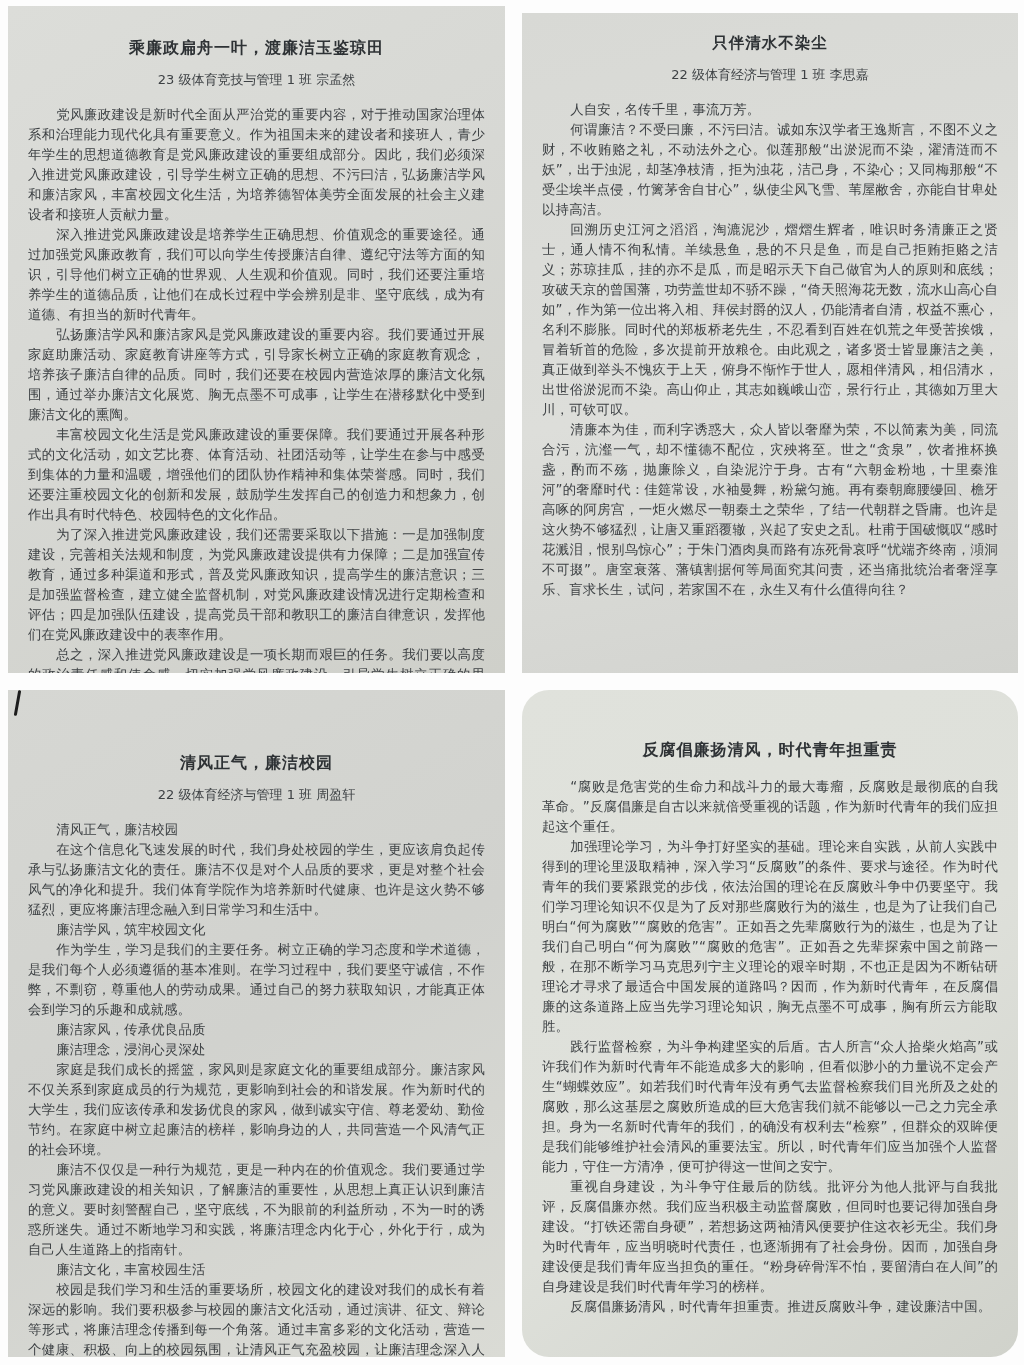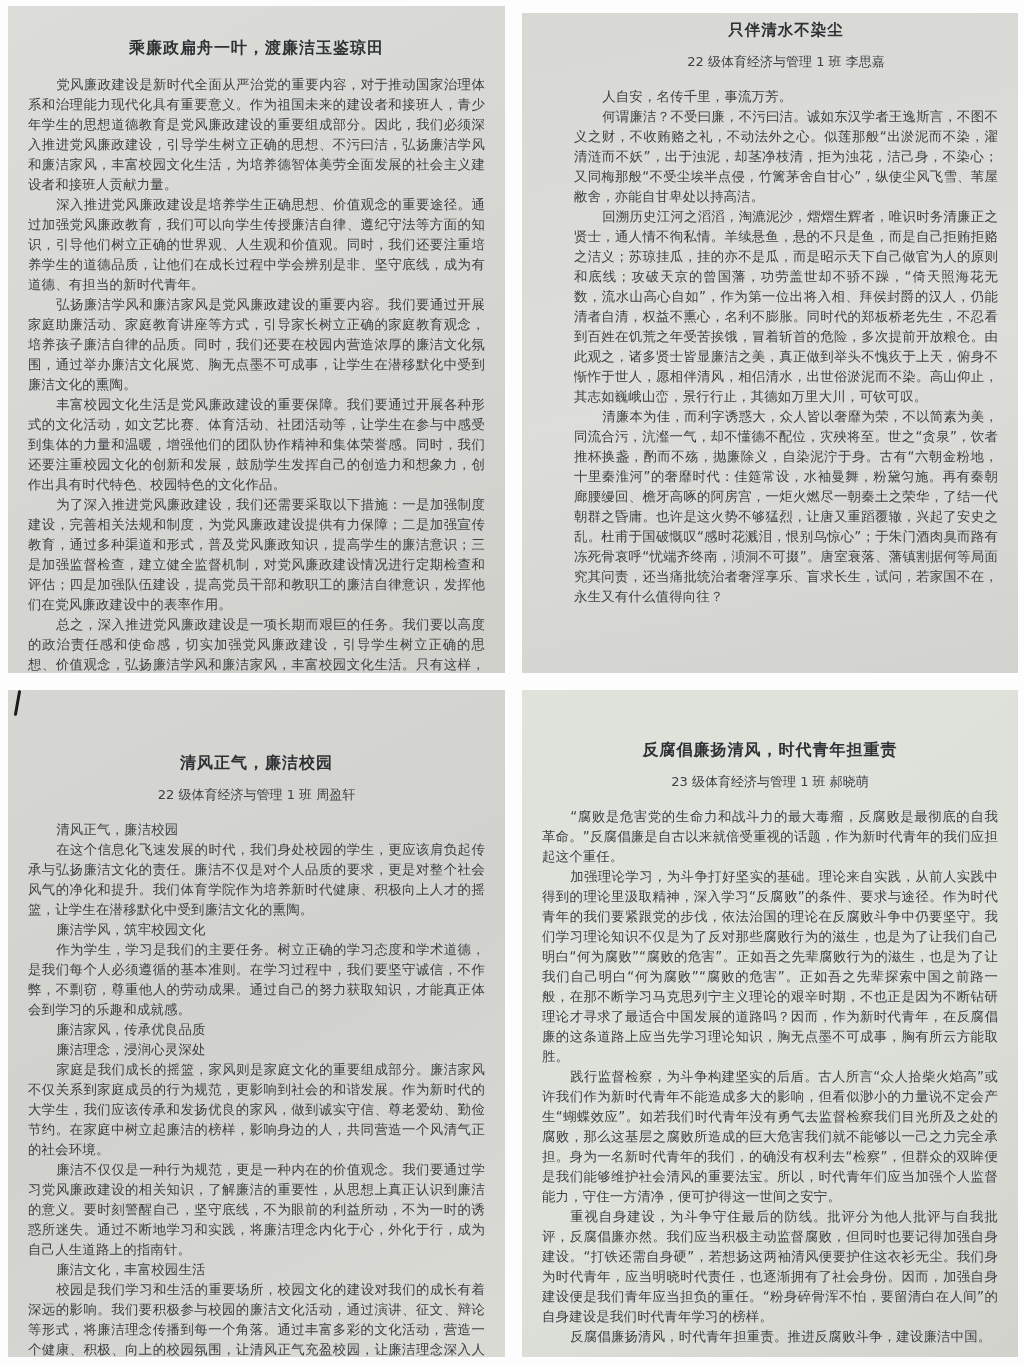--- a/index.html
+++ b/index.html
@@ -9,42 +9,43 @@
   }
   .canvas{position:absolute;inset:0;background:#fdfdfd;}
   .photo{position:absolute;overflow:hidden;}
   .photo.p-tl{left:8px;top:6px;width:497px;height:667px;
     background:linear-gradient(148deg,#dcddd9 0%,#d7d8d4 45%,#cfd0ca 100%);}
   .photo.p-tr{left:522px;top:13px;width:496px;height:660px;
     background:linear-gradient(168deg,#d8d9d5 0%,#dddeda 55%,#d2d3cf 100%);}
   .photo.p-bl{left:8px;top:690px;width:497px;height:667px;
     background:linear-gradient(152deg,#d6d7d3 0%,#d1d2ce 50%,#dadbd5 100%);}
   .photo.p-br{left:522px;top:690px;width:496px;height:667px;
-    background:linear-gradient(142deg,#e0e2dc 0%,#dee0da 55%,#d0d2cb 100%);}
+    background:linear-gradient(142deg,#e0e2dc 0%,#dee0da 55%,#d0d2cb 100%);border-radius:27px;}
   .page{padding:0 20px;color:#3d4144;}
   .p-tl .page{padding-top:32px;}
-  .p-tr .page{padding-top:7px;margin-left:32px;}
+  .p-tr .page{padding-top:20px;}
   .p-bl .page{padding-top:63px;}
   .p-br .page{padding-top:50px;}
   .title{text-align:center;font-weight:700;font-size:16px;color:#2e3235;letter-spacing:1px;margin:0;}
   .p-tr .title{font-size:15.5px;}
   .byline{text-align:center;font-size:13px;color:#3d4144;margin:12px 0 0 0;}
   .body{margin-top:16px;}
   .para{margin:0;text-indent:2.1em;text-align:justify;font-size:13.4px;line-height:20px;letter-spacing:0.2px;}
   .pen-mark{position:absolute;left:8px;top:0px;width:3px;height:26px;background:#1c1c1c;
     transform:rotate(10deg);border-radius:2px;}
 </style>
 </head>
 <body>
 
 <div class="canvas">
 
   <div class="photo p-tl">
     <div class="page">
       <h1 class="title">乘廉政扁舟一叶，渡廉洁玉鉴琼田</h1>
+      <p class="byline">23 级体育竞技与管理 1 班  宗孟然</p>
       <div class="body">
 
       <p class="para">党风廉政建设是新时代全面从严治党的重要内容，对于推动国家治理体系和治理能力现代化具有重要意义。作为祖国未来的建设者和接班人，青少年学生的思想道德教育是党风廉政建设的重要组成部分。因此，我们必须深入推进党风廉政建设，引导学生树立正确的思想、不污曰洁，弘扬廉洁学风和廉洁家风，丰富校园文化生活，为培养德智体美劳全面发展的社会主义建设者和接班人贡献力量。</p>
           <p class="para">深入推进党风廉政建设是培养学生正确思想、价值观念的重要途径。通过加强党风廉政教育，我们可以向学生传授廉洁自律、遵纪守法等方面的知识，引导他们树立正确的世界观、人生观和价值观。同时，我们还要注重培养学生的道德品质，让他们在成长过程中学会辨别是非、坚守底线，成为有道德、有担当的新时代青年。</p>
           <p class="para">弘扬廉洁学风和廉洁家风是党风廉政建设的重要内容。我们要通过开展家庭助廉活动、家庭教育讲座等方式，引导家长树立正确的家庭教育观念，培养孩子廉洁自律的品质。同时，我们还要在校园内营造浓厚的廉洁文化氛围，通过举办廉洁文化展览、胸无点墨不可成事，让学生在潜移默化中受到廉洁文化的熏陶。</p>
           <p class="para">丰富校园文化生活是党风廉政建设的重要保障。我们要通过开展各种形式的文化活动，如文艺比赛、体育活动、社团活动等，让学生在参与中感受到集体的力量和温暖，增强他们的团队协作精神和集体荣誉感。同时，我们还要注重校园文化的创新和发展，鼓励学生发挥自己的创造力和想象力，创作出具有时代特色、校园特色的文化作品。</p>
           <p class="para">为了深入推进党风廉政建设，我们还需要采取以下措施：一是加强制度建设，完善相关法规和制度，为党风廉政建设提供有力保障；二是加强宣传教育，通过多种渠道和形式，普及党风廉政知识，提高学生的廉洁意识；三是加强监督检查，建立健全监督机制，对党风廉政建设情况进行定期检查和评估；四是加强队伍建设，提高党员干部和教职工的廉洁自律意识，发挥他们在党风廉政建设中的表率作用。</p>
           <p class="para">总之，深入推进党风廉政建设是一项长期而艰巨的任务。我们要以高度的政治责任感和使命感，切实加强党风廉政建设，引导学生树立正确的思想、价值观念，弘扬廉洁学风和廉洁家风，丰富校园文化生活。只有这样，我们才能培养出更多优秀的青年人才，为实现中华民族伟大复兴的中国梦贡献力量。同时，我们也应该认识到，党风廉政建设是一个系统工程，需要全社会的共同努力和参与。只有形成全社会共同参与、共同监督的良好局面，才能取得更加显著的成效。</p>
         </div>
     </div>
@@ -65,37 +66,36 @@
   </div>
 
   <div class="photo p-bl">
     <div class="pen-mark"></div>
     <div class="page">
       <h1 class="title">清风正气，廉洁校园</h1>
       <p class="byline">22 级体育经济与管理 1 班  周盈轩</p>
       <div class="body">
 
       <p class="para">清风正气，廉洁校园</p>
-          <p class="para">在这个信息化飞速发展的时代，我们身处校园的学生，更应该肩负起传承与弘扬廉洁文化的责任。廉洁不仅是对个人品质的要求，更是对整个社会风气的净化和提升。我们体育学院作为培养新时代健康、积极向上人才的摇篮，让学生在潜移默化中受到廉洁文化的熏陶。</p>
+          <p class="para">在这个信息化飞速发展的时代，我们身处校园的学生，更应该肩负起传承与弘扬廉洁文化的责任。廉洁不仅是对个人品质的要求，更是对整个社会风气的净化和提升。我们体育学院作为培养新时代健康、也许是这火势不够猛烈，更应将廉洁理念融入到日常学习和生活中。</p>
           <p class="para">廉洁学风，筑牢校园文化</p>
           <p class="para">作为学生，学习是我们的主要任务。树立正确的学习态度和学术道德，是我们每个人必须遵循的基本准则。在学习过程中，我们要坚守诚信，不作弊，不剽窃，尊重他人的劳动成果。通过自己的努力获取知识，才能真正体会到学习的乐趣和成就感。</p>
           <p class="para">廉洁家风，传承优良品质</p>
           <p class="para">廉洁理念，浸润心灵深处</p>
           <p class="para">家庭是我们成长的摇篮，家风则是家庭文化的重要组成部分。廉洁家风不仅关系到家庭成员的行为规范，更影响到社会的和谐发展。作为新时代的大学生，我们应该传承和发扬优良的家风，做到诚实守信、尊老爱幼、勤俭节约。在家庭中树立起廉洁的榜样，影响身边的人，共同营造一个风清气正的社会环境。</p>
           <p class="para">廉洁不仅仅是一种行为规范，更是一种内在的价值观念。我们要通过学习党风廉政建设的相关知识，了解廉洁的重要性，从思想上真正认识到廉洁的意义。要时刻警醒自己，坚守底线，不为眼前的利益所动，不为一时的诱惑所迷失。通过不断地学习和实践，将廉洁理念内化于心，外化于行，成为自己人生道路上的指南针。</p>
           <p class="para">廉洁文化，丰富校园生活</p>
           <p class="para">校园是我们学习和生活的重要场所，校园文化的建设对我们的成长有着深远的影响。我们要积极参与校园的廉洁文化活动，通过演讲、征文、辩论等形式，将廉洁理念传播到每一个角落。通过丰富多彩的文化活动，营造一个健康、积极、向上的校园氛围，让清风正气充盈校园，让廉洁理念深入人心。</p>
         </div>
     </div>
   </div>
 
   <div class="photo p-br">
     <div class="page">
       <h1 class="title">反腐倡廉扬清风，时代青年担重责</h1>
-      <p class="byline">23 级体育经济与管理 1 班  郝晓萌</p>
       <div class="body">
 
       <p class="para">“腐败是危害党的生命力和战斗力的最大毒瘤，反腐败是最彻底的自我革命。”反腐倡廉是自古以来就倍受重视的话题，作为新时代青年的我们应担起这个重任。</p>
           <p class="para">加强理论学习，为斗争打好坚实的基础。理论来自实践，从前人实践中得到的理论里汲取精神，深入学习“反腐败”的条件、要求与途径。作为时代青年的我们要紧跟党的步伐，依法治国的理论在反腐败斗争中仍要坚守。我们学习理论知识不仅是为了反对那些腐败行为的滋生，也是为了让我们自己明白“何为腐败”“腐败的危害”。正如吾之先辈腐败行为的滋生，也是为了让我们自己明白“何为腐败”“腐败的危害”。正如吾之先辈探索中国之前路一般，在那不断学习马克思列宁主义理论的艰辛时期，不也正是因为不断钻研理论才寻求了最适合中国发展的道路吗？因而，作为新时代青年，在反腐倡廉的这条道路上应当先学习理论知识，胸无点墨不可成事，胸有所云方能取胜。</p>
           <p class="para">践行监督检察，为斗争构建坚实的后盾。古人所言“众人拾柴火焰高”或许我们作为新时代青年不能造成多大的影响，但看似渺小的力量说不定会产生“蝴蝶效应”。如若我们时代青年没有勇气去监督检察我们目光所及之处的腐败，那么这基层之腐败所造成的巨大危害我们就不能够以一己之力完全承担。身为一名新时代青年的我们，的确没有权利去“检察”，但群众的双眸便是我们能够维护社会清风的重要法宝。所以，时代青年们应当加强个人监督能力，守住一方清净，便可护得这一世间之安宁。</p>
           <p class="para">重视自身建设，为斗争守住最后的防线。批评分为他人批评与自我批评，反腐倡廉亦然。我们应当积极主动监督腐败，但同时也要记得加强自身建设。“打铁还需自身硬”，若想扬这两袖清风便要护住这衣衫无尘。我们身为时代青年，应当明晓时代责任，也逐渐拥有了社会身份。因而，加强自身建设便是我们青年应当担负的重任。“粉身碎骨浑不怕，要留清白在人间”的自身建设是我们时代青年学习的榜样。</p>
           <p class="para">反腐倡廉扬清风，时代青年担重责。推进反腐败斗争，建设廉洁中国。</p>
         </div>
     </div>
   </div>

